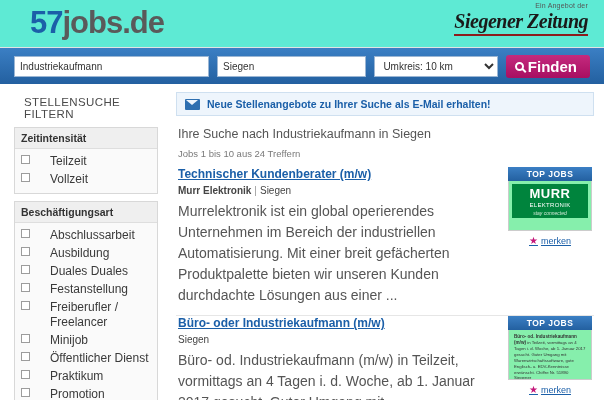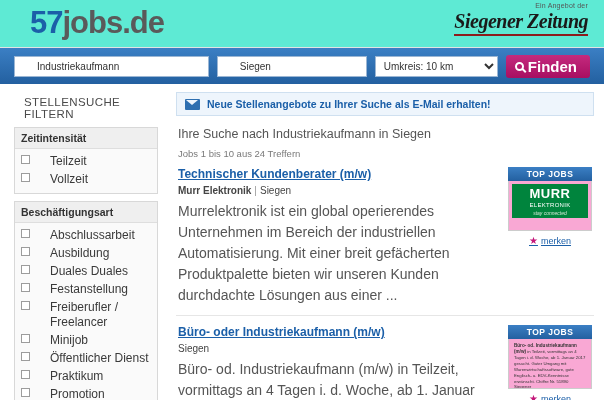--- a/index.html
+++ b/index.html
@@ -64,21 +64,21 @@
     height: 36px;
     padding: 7px 14px;
     display: flex;
     align-items: center;
     gap: 8px;
   }
   .searchbar input[type=text] {
     height: 21px;
     border: 1px solid #9bb6d4;
     font-size: 10px;
-    padding: 2px 22px;
+    padding: 2px 5px;
     color: #333;
     background: #fff;
     font-family: "Liberation Sans", sans-serif;
   }
   .inp-what { width: 196px; }
   .inp-where { width: 150px; }
   .sel-radius {
     height: 21px;
     width: 124px;
     border: 1px solid #9bb6d4;
@@ -214,21 +214,20 @@
   }
   .result-count {
     font-size: 9.5px;
     color: #7a7a7a;
     margin: 0 0 8px 2px;
   }
 
   .job {
     padding: 0 0 9px 2px;
     border-bottom: 1px solid #e6e6e6;
-    margin-bottom: 9px;
     position: relative;
     padding-right: 92px;
   }
   .job:last-child { border-bottom: none; }
   .job-title {
     color: #1b5fa8;
     font-size: 12px;
     font-weight: bold;
     text-decoration: underline;
     margin-bottom: 4px;
@@ -262,21 +261,21 @@
     background: linear-gradient(#3b7fc4, #2360a0);
     color: #fff;
     font-size: 8.5px;
     font-weight: bold;
     letter-spacing: .5px;
     padding: 2px 0;
   }
   .topjob-body {
     border: 1px solid #ccc;
     border-top: none;
-    background: #f9a8d4;
+    background: #86efac;
     height: 50px;
     padding: 3px;
     overflow: hidden;
   }
   .murr-logo {
     background: #00843d;
     color: #fff;
     font-weight: bold;
     font-size: 13px;
     letter-spacing: .5px;

